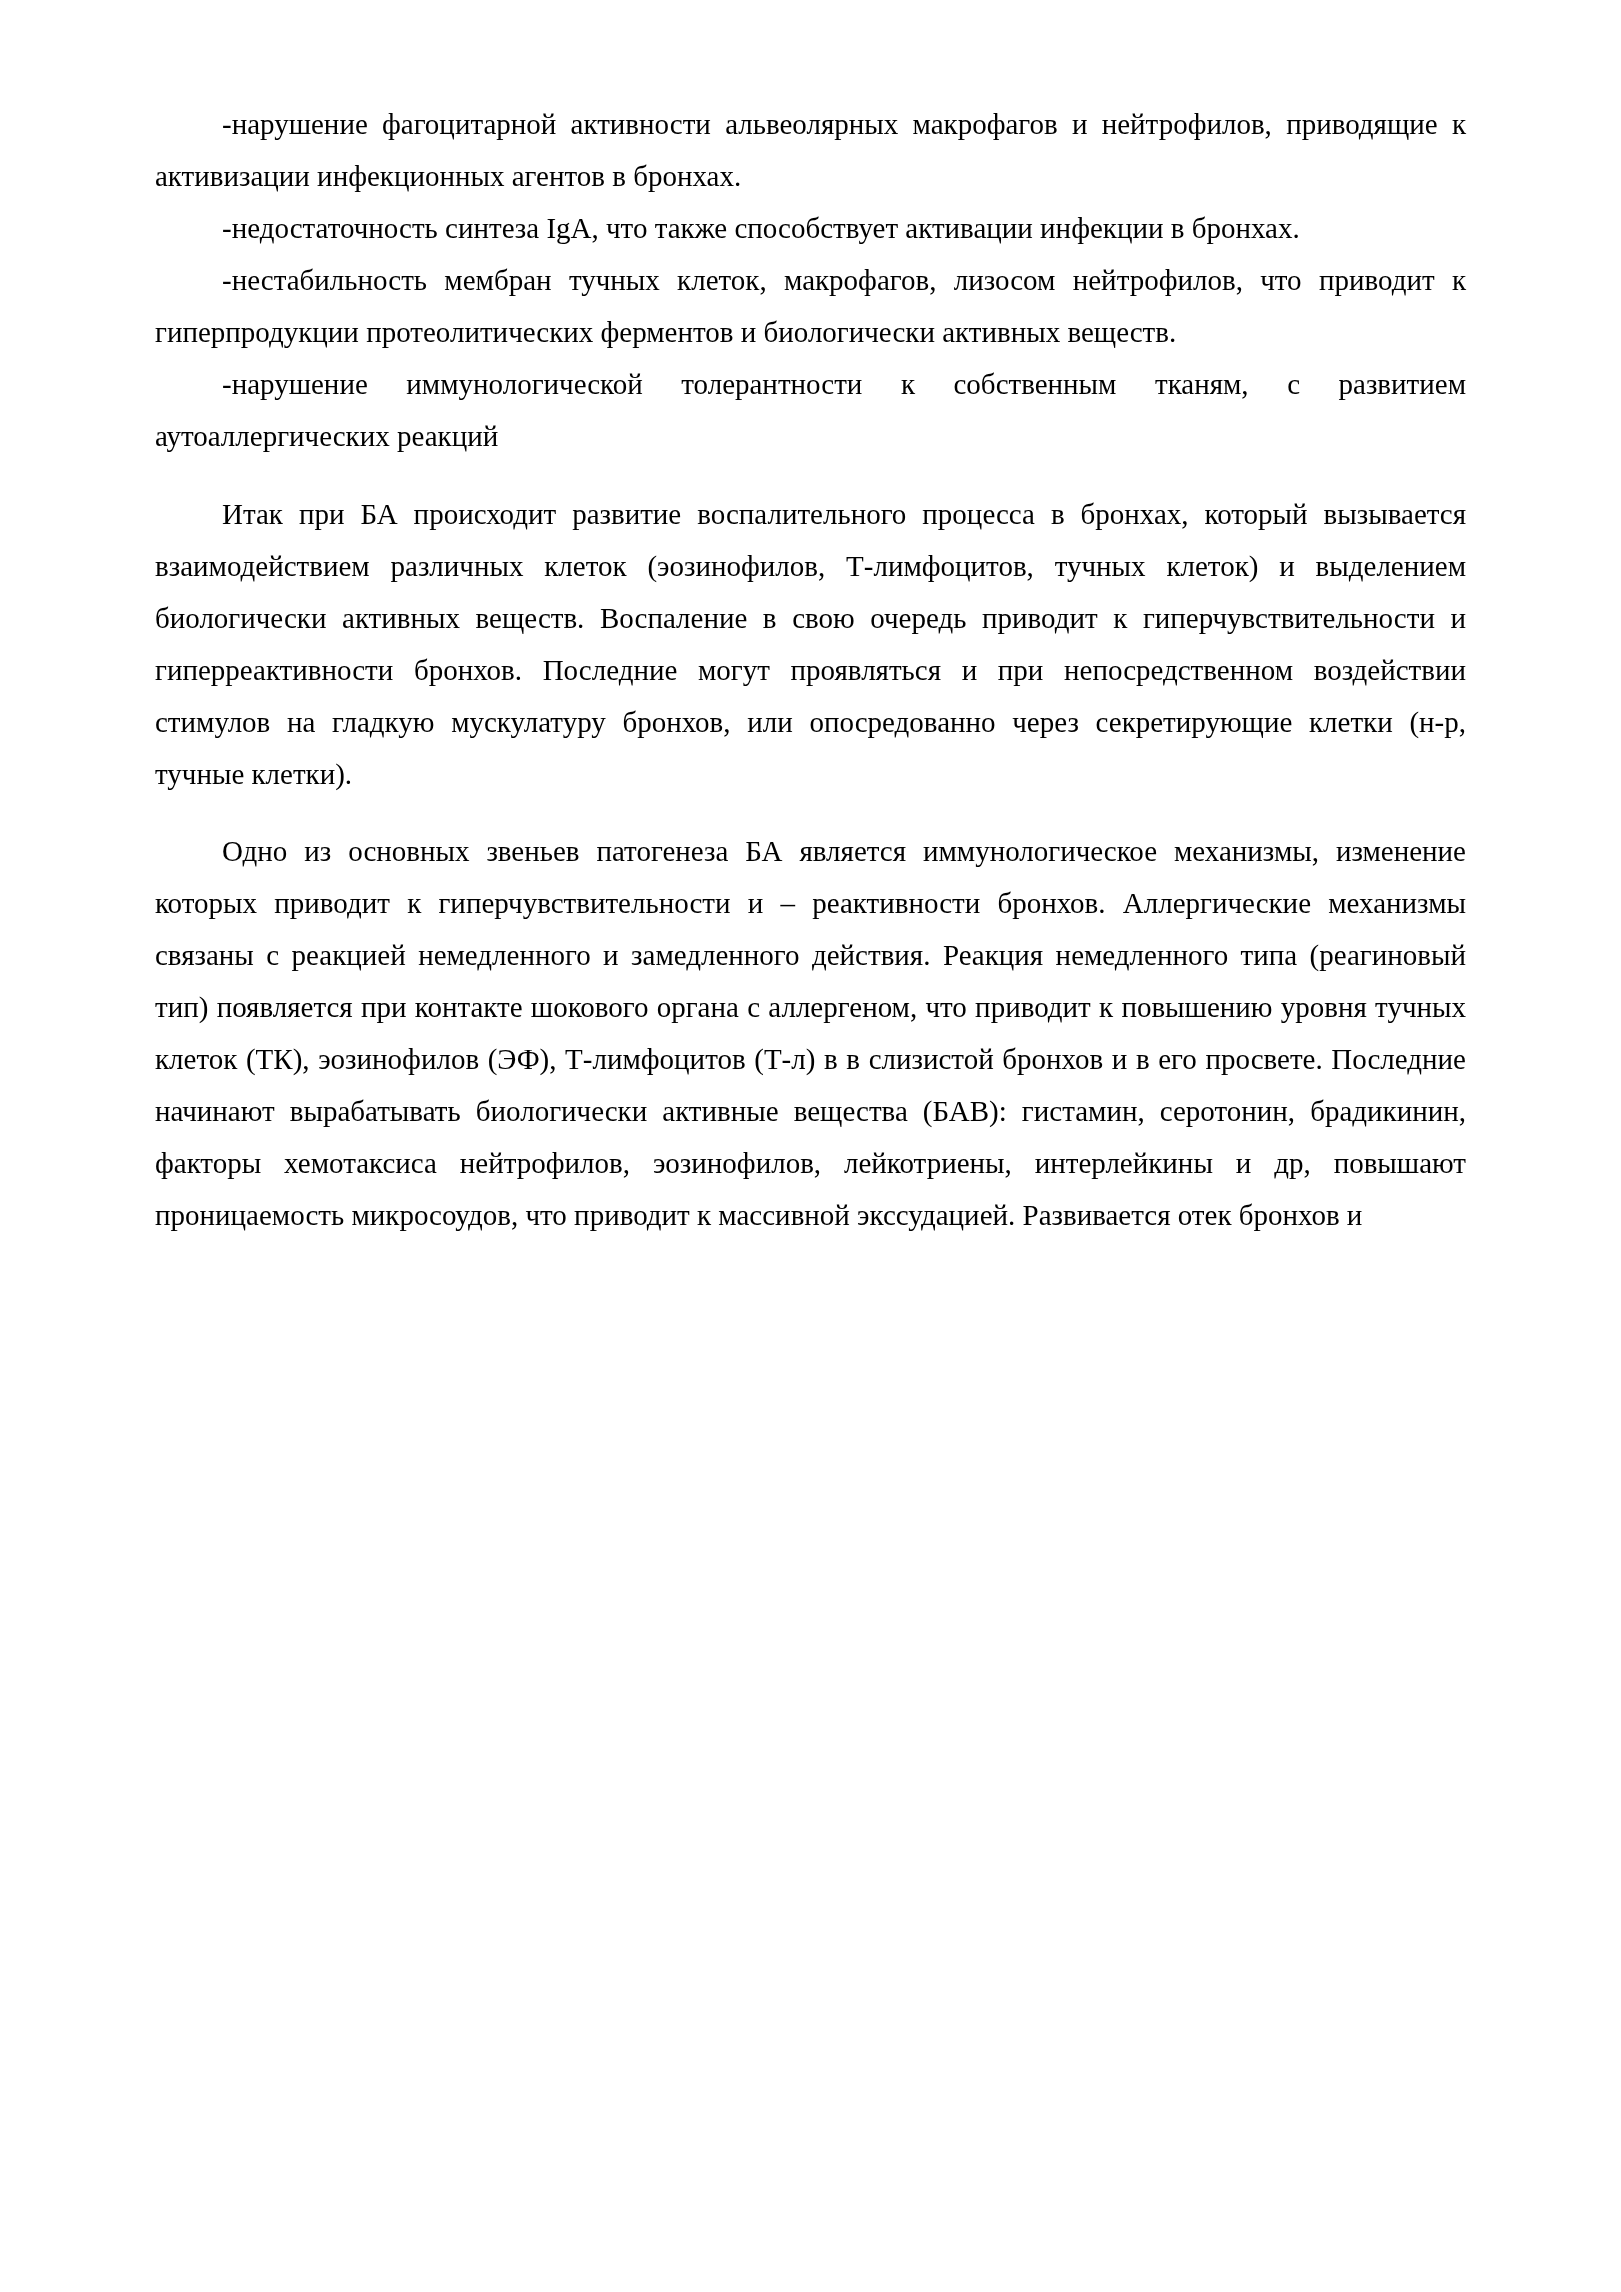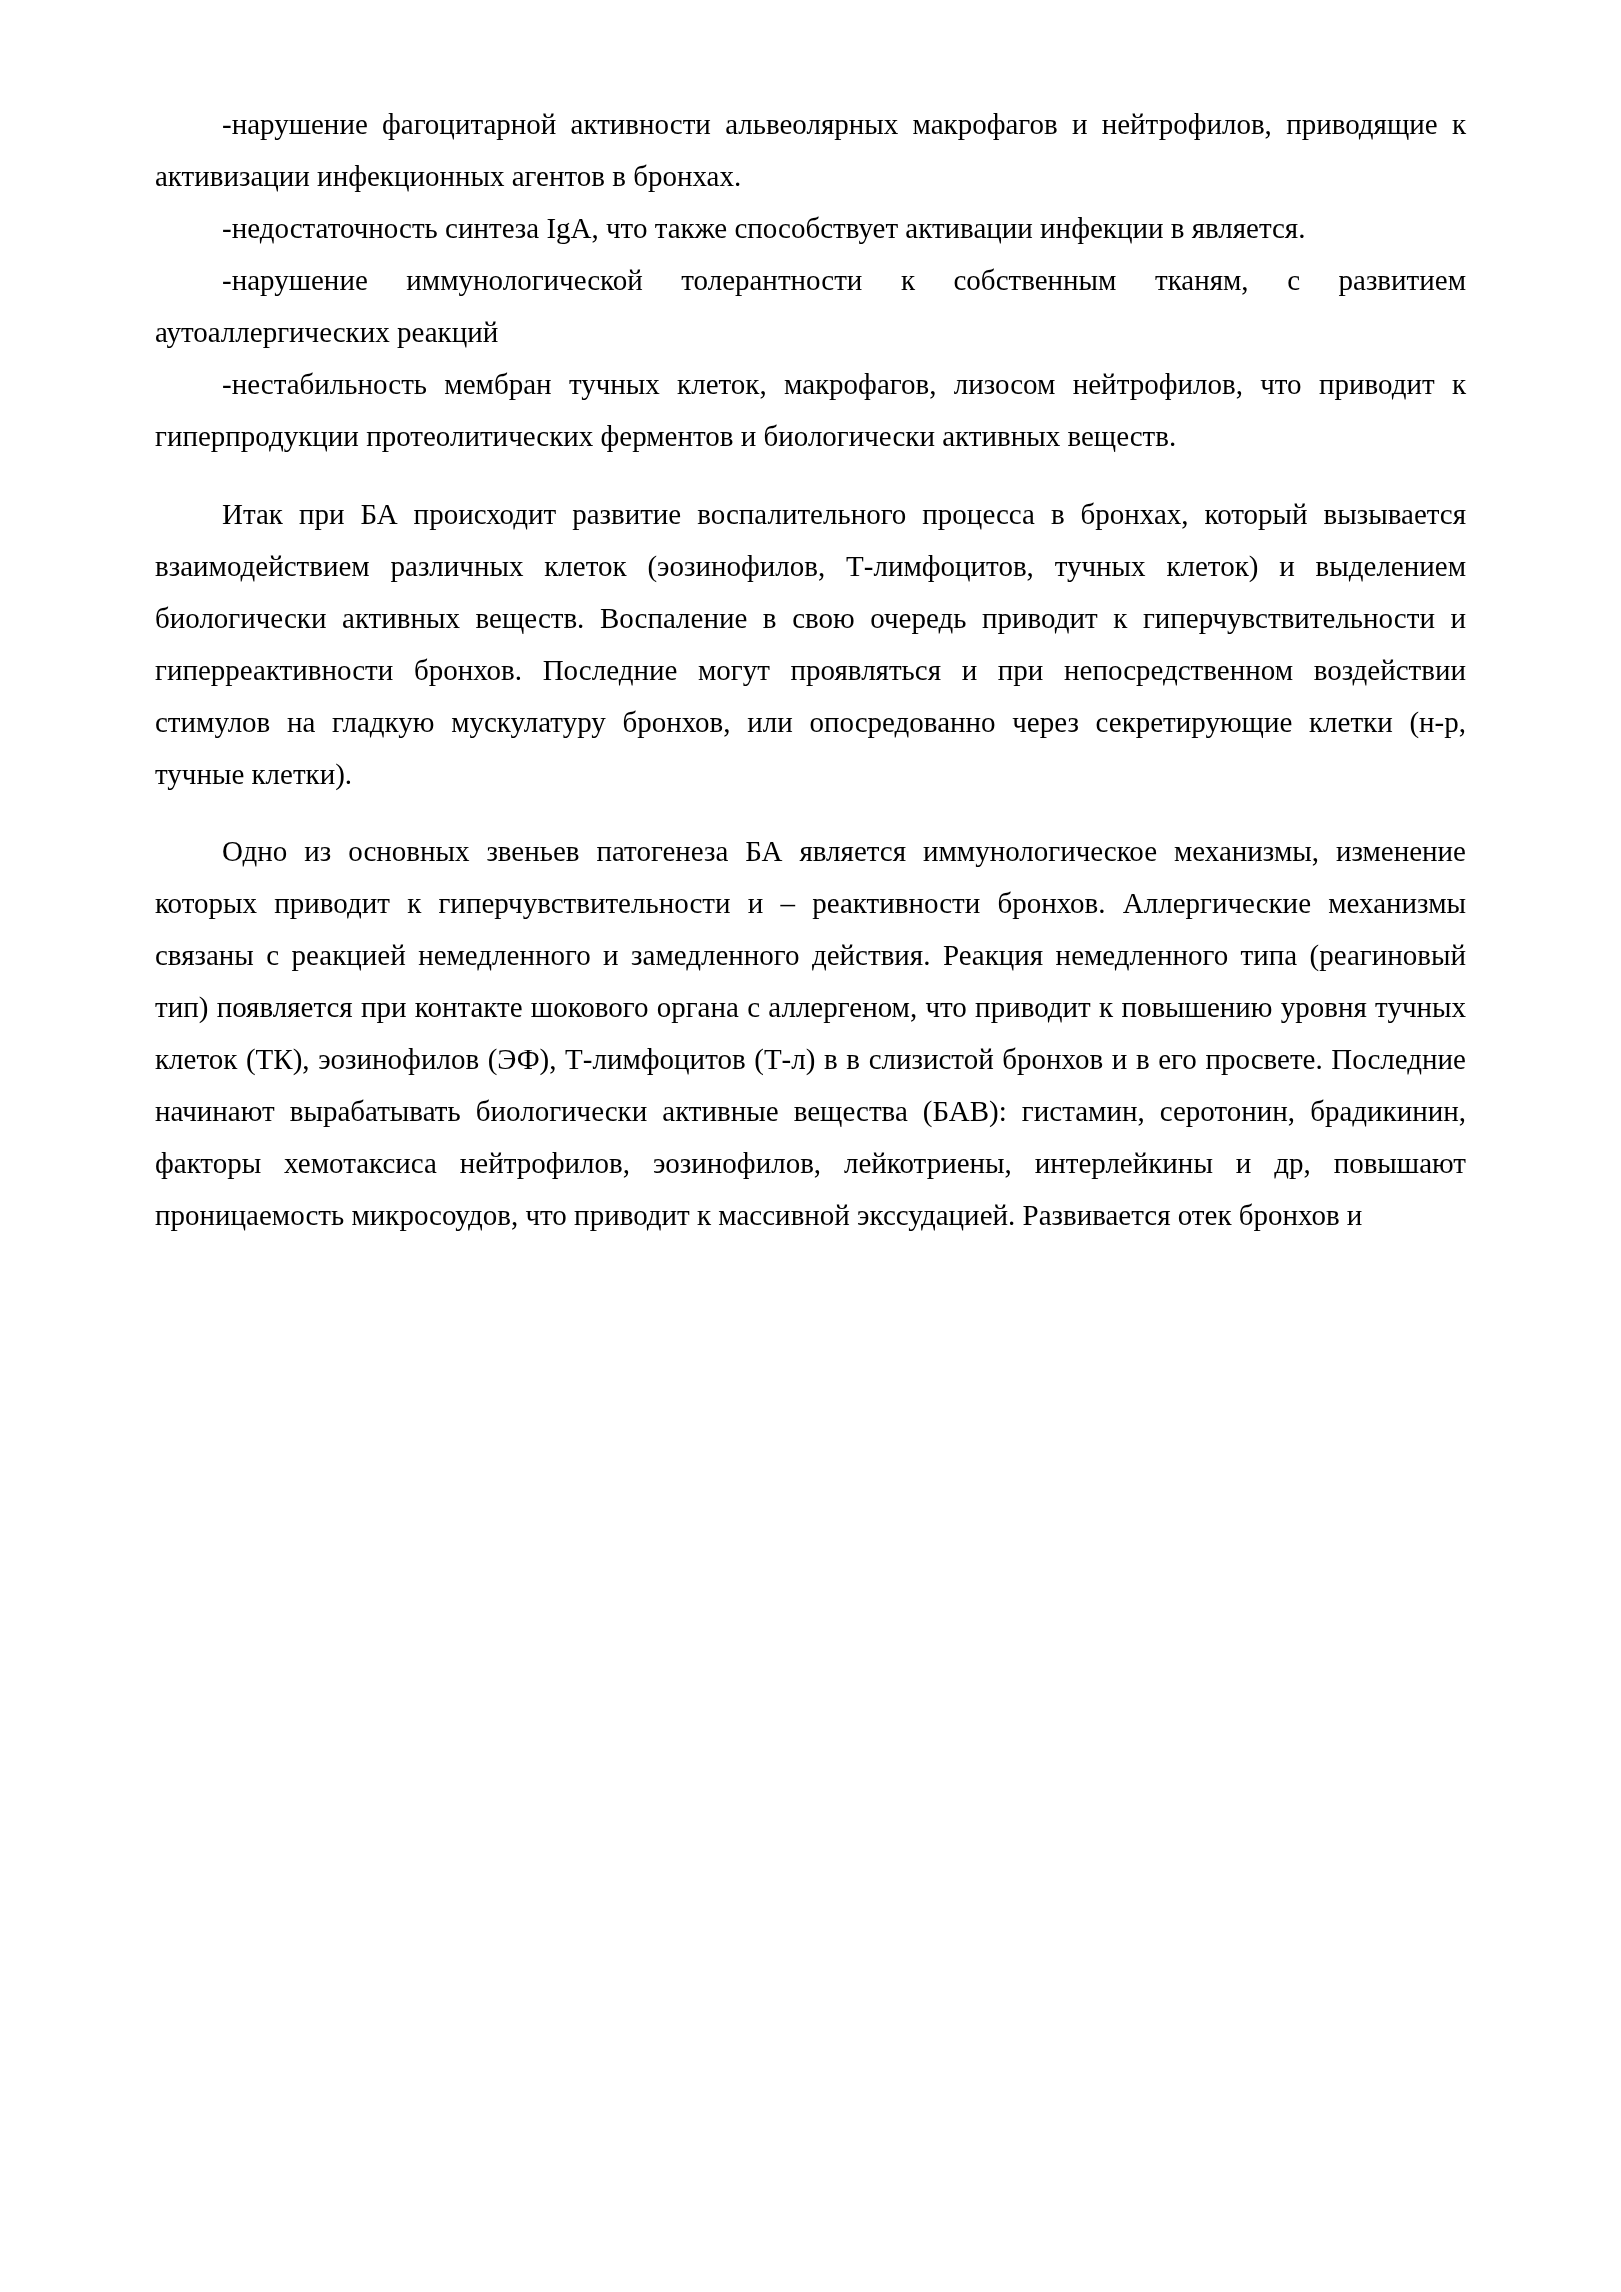--- a/index.html
+++ b/index.html
@@ -37,23 +37,23 @@
     height: 25.5px;
   }
 </style>
 </head>
 <body>
 
 <div class="page">
   <div class="doc-body">
 
     <p class="para">-нарушение фагоцитарной активности альвеолярных макрофагов и нейтрофилов, приводящие к активизации инфекционных агентов в бронхах.</p>
-    <p class="para">-недостаточность синтеза IgA, что также способствует активации инфекции в является.</p>
+    <p class="para">-недостаточность синтеза IgA, что также способствует активации инфекции в бронхах.</p>
+    <p class="para">-нестабильность мембран тучных клеток, макрофагов, лизосом нейтрофилов, что приводит к гиперпродукции протеолитических ферментов и биологически активных веществ.</p>
     <p class="para">-нарушение иммунологической толерантности к собственным тканям, с развитием аутоаллергических реакций</p>
-    <p class="para">-нестабильность мембран тучных клеток, макрофагов, лизосом нейтрофилов, что приводит к гиперпродукции протеолитических ферментов и биологически активных веществ.</p>
 
     <div class="block-gap"></div>
 
     <p class="para">Итак при БА происходит развитие воспалительного процесса в бронхах, который вызывается взаимодействием различных клеток (эозинофилов, Т-лимфоцитов, тучных клеток) и выделением биологически активных веществ. Воспаление в свою очередь приводит к гиперчувствительности и гиперреактивности бронхов. Последние могут проявляться и при непосредственном воздействии стимулов на гладкую мускулатуру бронхов, или опосредованно через секретирующие клетки (н-р, тучные клетки).</p>
 
     <div class="block-gap"></div>
 
     <p class="para">Одно из основных звеньев патогенеза БА является иммунологическое механизмы, изменение которых приводит к гиперчувствительности и – реактивности бронхов. Аллергические механизмы связаны с реакцией немедленного и замедленного действия. Реакция немедленного типа (реагиновый тип) появляется при контакте шокового органа с аллергеном, что приводит к повышению уровня тучных клеток (ТК), эозинофилов (ЭФ), Т-лимфоцитов (Т-л) в в слизистой бронхов и в его просвете. Последние начинают вырабатывать биологически активные вещества (БАВ): гистамин, серотонин, брадикинин, факторы хемотаксиса нейтрофилов, эозинофилов, лейкотриены, интерлейкины и др, повышают проницаемость микросоудов, что приводит к массивной экссудацией. Развивается    отек бронхов и</p>
 
   </div>

